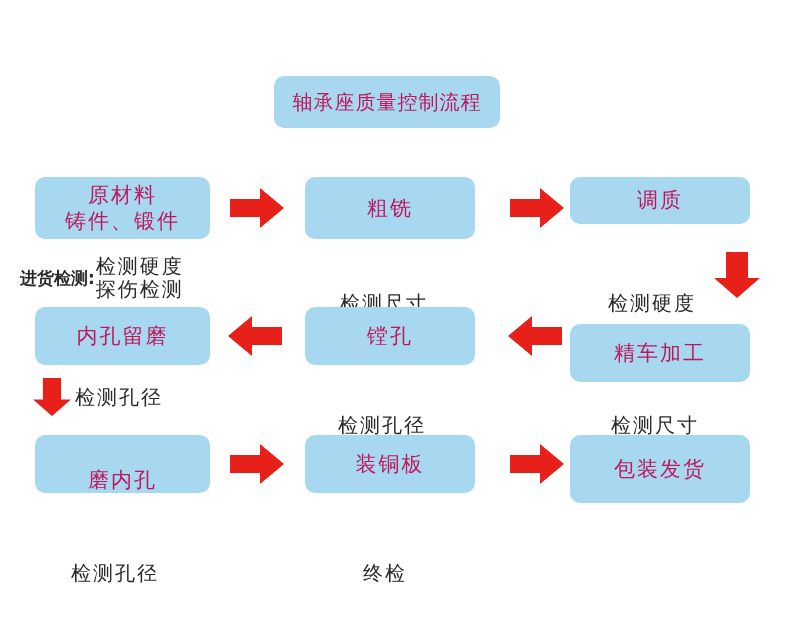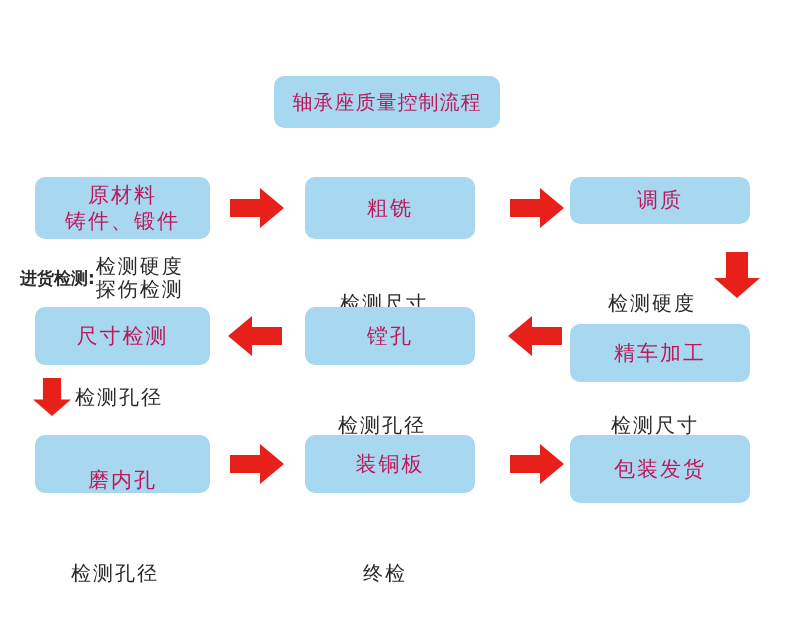--- a/index.html
+++ b/index.html
@@ -140,21 +140,21 @@
 
   <div class="caption" style="left:608px; top:260px;">检测硬度</div>
 
   <div class="arrow" style="left:714px; top:252px;">
     <svg width="46" height="46" viewBox="0 0 46 46">
       <polygon points="12,0 34,0 34,26 46,26 23,46 0,26 12,26" fill="#e8201a"></polygon>
     </svg>
   </div>
 
   <div class="node" style="left:35px; top:307px; width:175px; height:58px;">
-    <span>尺寸检测</span>
+    <span>内孔留磨</span>
   </div>
 
   <div class="arrow" style="left:228px; top:316px;">
     <svg width="54" height="40" viewBox="0 0 54 40">
       <polygon points="54,11 24,11 24,0 0,20 24,40 24,29 54,29" fill="#e8201a"></polygon>
     </svg>
   </div>
 
   <div class="node" style="left:305px; top:307px; width:170px; height:58px;">
     <span>镗孔</span>

